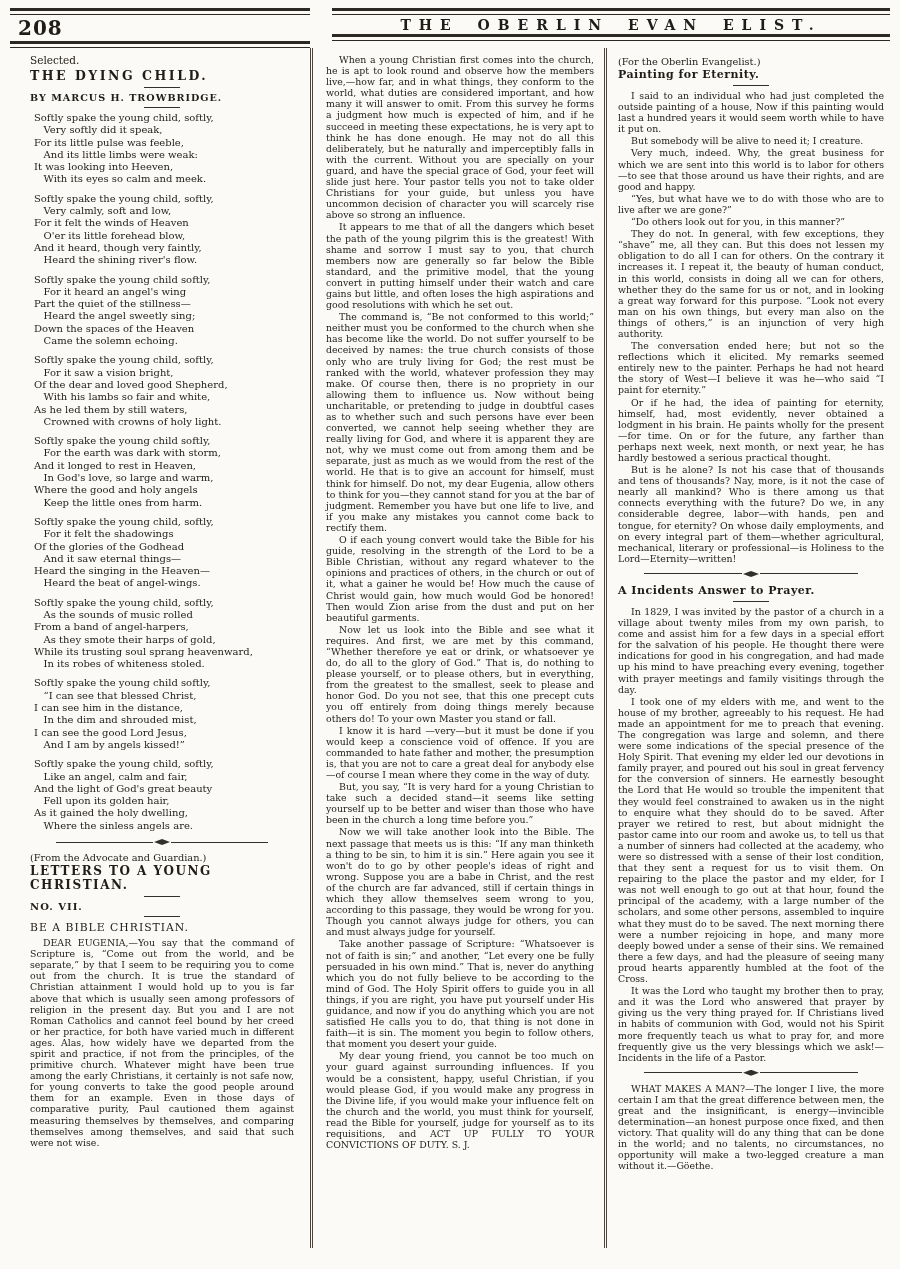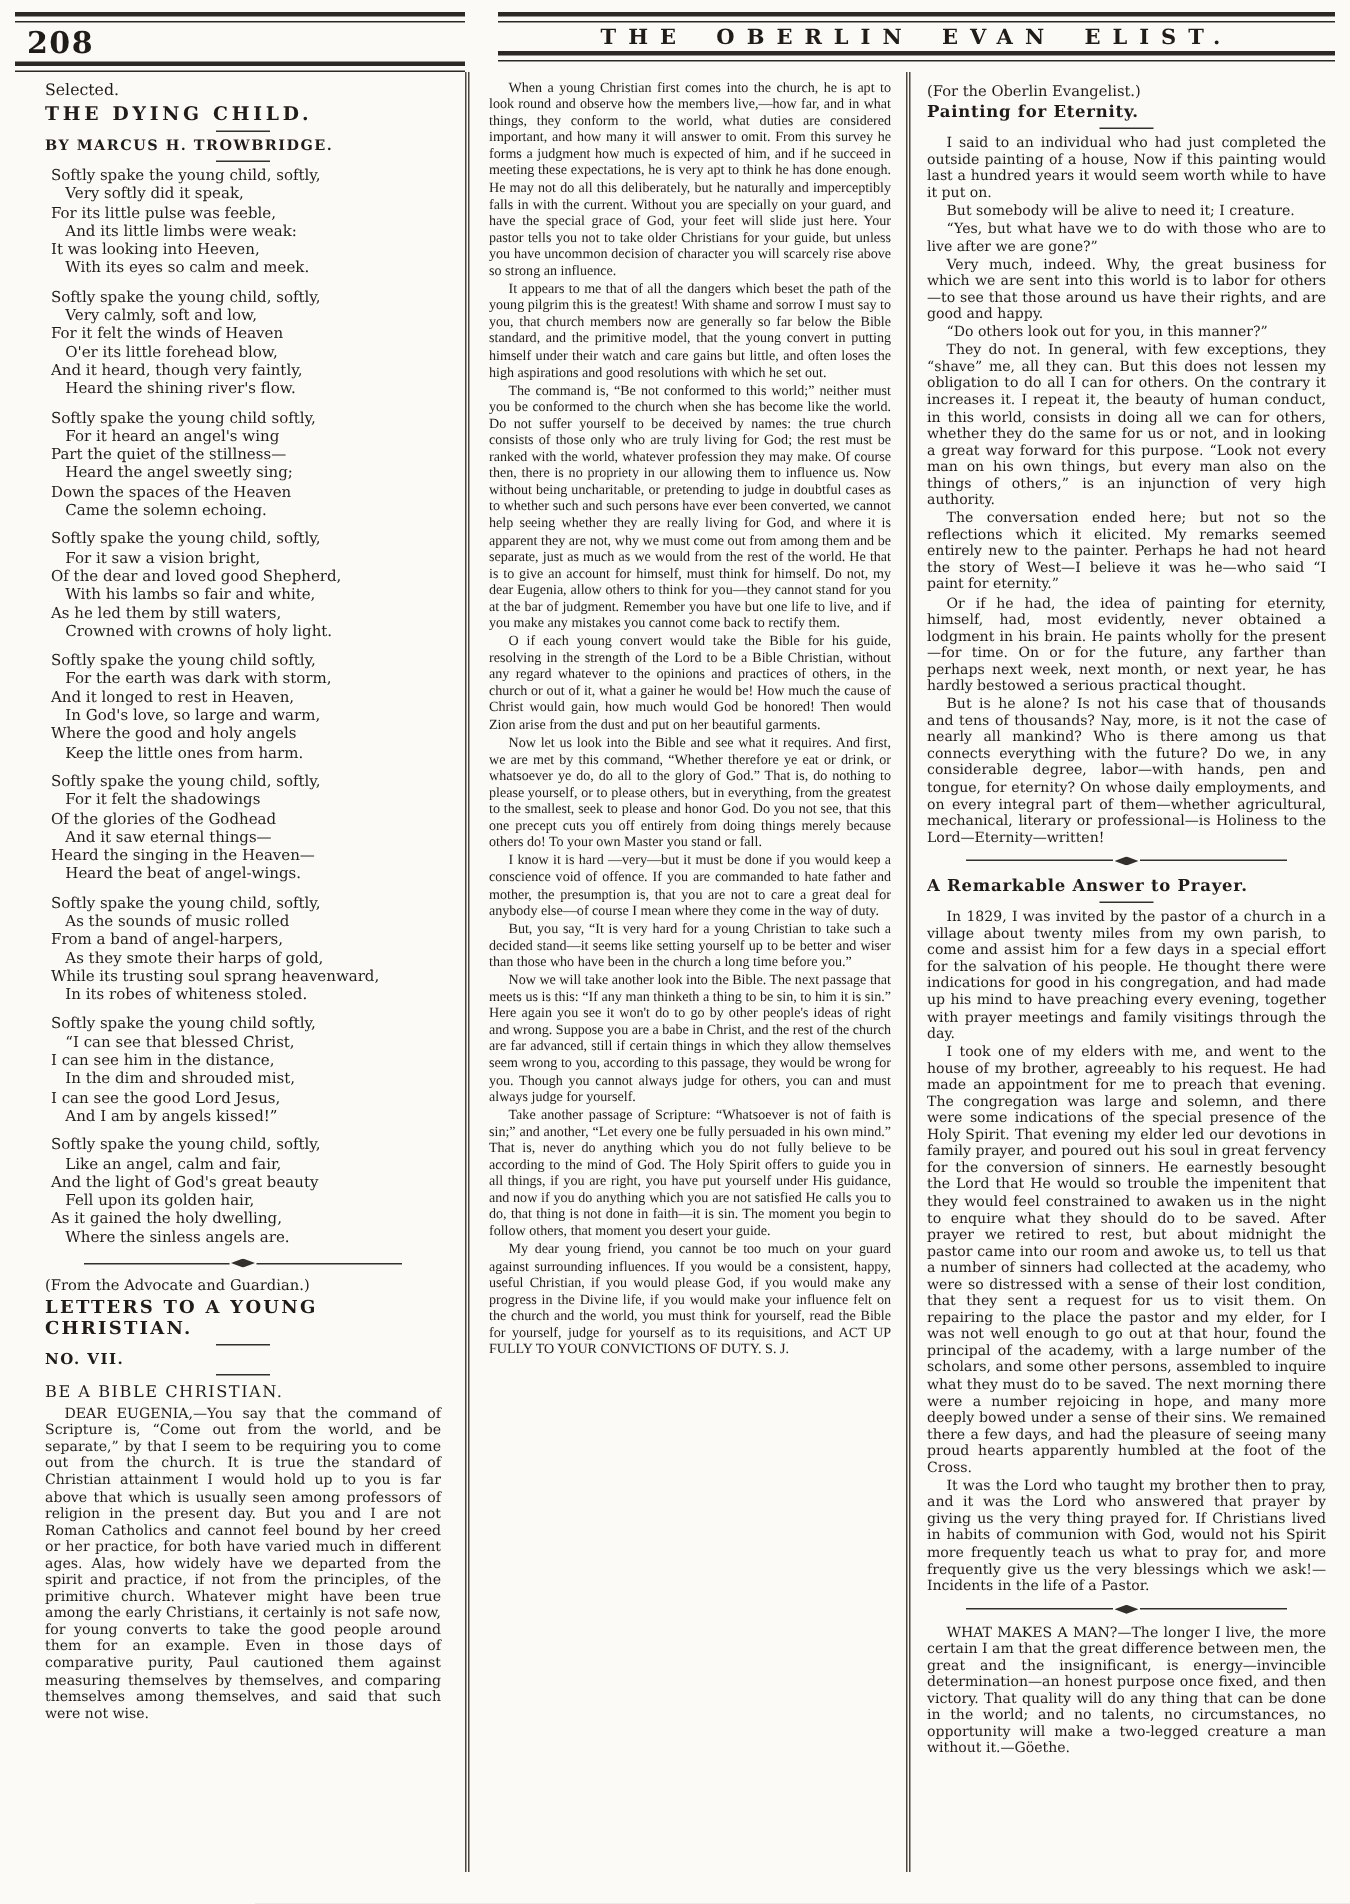--- a/index.html
+++ b/index.html
@@ -12,21 +12,21 @@
   .header { display:flex; padding:8px 10px 0 10px; }
   .h-left { width:300px; padding-right:10px; }
   .h-right { flex:1; margin-left:12px; }
   .rule2 { border-top:3px solid #2c2824; border-bottom:1px solid #2c2824; height:3px; }
   .pageno { font-size:20px; font-weight:bold; padding:1px 0 1px 8px; letter-spacing:1px; }
   .masthead { text-align:center; font-size:14px; font-weight:bold; letter-spacing:8px; padding:2px 0 1px 0; word-spacing:6px; }
   
   .columns { display:flex; align-items:stretch; padding:0 10px; height:1200px; }
   .col { box-sizing:border-box; }
   .col-1 { width:300px; padding:6px 16px 0 20px; }
-  .col-2 { width:294px; padding:6px 10px 0 13px; border-left:3px double #4a453e;font-family:Liberation Serif, serif; }
+  .col-2 { width:294px; padding:6px 10px 0 13px; border-left:3px double #4a453e; }
   .col-3 { flex:1; padding:6px 6px 0 11px; border-left:3px double #4a453e; }
   .center { }
   .sel-label { font-size:10.5px; margin:0 0 2px 0; }
   .poem-title { font-weight:bold; font-size:12.5px; letter-spacing:2.5px; margin:1px 0 0 0; }
   .byline { font-weight:bold; font-size:9.6px; letter-spacing:1px; margin:1px 0 0 0; }
   .hrule { width:36px; border-top:1.4px solid #332f2a; margin:4px auto 4px auto; }
   .stanza { white-space:pre-wrap; font-size:10px; line-height:1.23; margin:0 0 7px 4px; }
   .divider { display:flex; align-items:center; margin:7px 26px 7px 26px; }
   .divider .line { flex:1; border-top:1.3px solid #332f2a; }
   .divider .diamond { width:16px; height:6px; background:#332f2a; margin:0 1px;
@@ -156,34 +156,34 @@
     </div>
 
     <div class="col col-3">
       <div class="center credit">(For the Oberlin Evangelist.)</div>
       <div class="center art-title-bold">Painting for Eternity.</div>
       <div class="hrule"></div>
       <div>
 
       <p class="para">I said to an individual who had just completed the outside painting of a house, Now if this painting would last a hundred years it would seem worth while to have it put on.</p>
           <p class="para">But somebody will be alive to need it; I creature.</p>
+          <p class="para">Very much, indeed. Why, the great business for which we are sent into this world is to labor for others—to see that those around us have their rights, and are good and happy.</p>
           <p class="para">“Yes, but what have we to do with those who are to live after we are gone?”</p>
-          <p class="para">Very much, indeed. Why, the great business for which we are sent into this world is to labor for others—to see that those around us have their rights, and are good and happy.</p>
           <p class="para">“Do others look out for you, in this manner?”</p>
           <p class="para">They do not. In general, with few exceptions, they “shave” me, all they can. But this does not lessen my obligation to do all I can for others. On the contrary it increases it. I repeat it, the beauty of human conduct, in this world, consists in doing all we can for others, whether they do the same for us or not, and in looking a great way forward for this purpose. “Look not every man on his own things, but every man also on the things of others,” is an injunction of very high authority.</p>
           <p class="para">The conversation ended here; but not so the reflections which it elicited. My remarks seemed entirely new to the painter. Perhaps he had not heard the story of West—I believe it was he—who said “I paint for eternity.”</p>
           <p class="para">Or if he had, the idea of painting for eternity, himself, had, most evidently, never obtained a lodgment in his brain. He paints wholly for the present—for time. On or for the future, any farther than perhaps next week, next month, or next year, he has hardly bestowed a serious practical thought.</p>
           <p class="para">But is he alone? Is not his case that of thousands and tens of thousands? Nay, more, is it not the case of nearly all mankind? Who is there among us that connects everything with the future? Do we, in any considerable degree, labor—with hands, pen and tongue, for eternity? On whose daily employments, and on every integral part of them—whether agricultural, mechanical, literary or professional—is Holiness to the Lord—Eternity—written!</p>
         </div>
       <div class="divider">
         <span class="line"></span>
         <span class="diamond"></span>
         <span class="line"></span>
       </div>
-      <div class="center art-title-bold">A Remarkable Answer to Prayer.</div>
+      <div class="center art-title-bold">A Incidents Answer to Prayer.</div>
       <div class="hrule"></div>
       <div>
 
       <p class="para">In 1829, I was invited by the pastor of a church in a village about twenty miles from my own parish, to come and assist him for a few days in a special effort for the salvation of his people. He thought there were indications for good in his congregation, and had made up his mind to have preaching every evening, together with prayer meetings and family visitings through the day.</p>
           <p class="para">I took one of my elders with me, and went to the house of my brother, agreeably to his request. He had made an appointment for me to preach that evening. The congregation was large and solemn, and there were some indications of the special presence of the Holy Spirit. That evening my elder led our devotions in family prayer, and poured out his soul in great fervency for the conversion of sinners. He earnestly besought the Lord that He would so trouble the impenitent that they would feel constrained to awaken us in the night to enquire what they should do to be saved. After prayer we retired to rest, but about midnight the pastor came into our room and awoke us, to tell us that a number of sinners had collected at the academy, who were so distressed with a sense of their lost condition, that they sent a request for us to visit them. On repairing to the place the pastor and my elder, for I was not well enough to go out at that hour, found the principal of the academy, with a large number of the scholars, and some other persons, assembled to inquire what they must do to be saved. The next morning there were a number rejoicing in hope, and many more deeply bowed under a sense of their sins. We remained there a few days, and had the pleasure of seeing many proud hearts apparently humbled at the foot of the Cross.</p>
           <p class="para">It was the Lord who taught my brother then to pray, and it was the Lord who answered that prayer by giving us the very thing prayed for. If Christians lived in habits of communion with God, would not his Spirit more frequently teach us what to pray for, and more frequently give us the very blessings which we ask!—Incidents in the life of a Pastor.</p>
         </div>
       <div class="divider">
         <span class="line"></span>
         <span class="diamond"></span>

